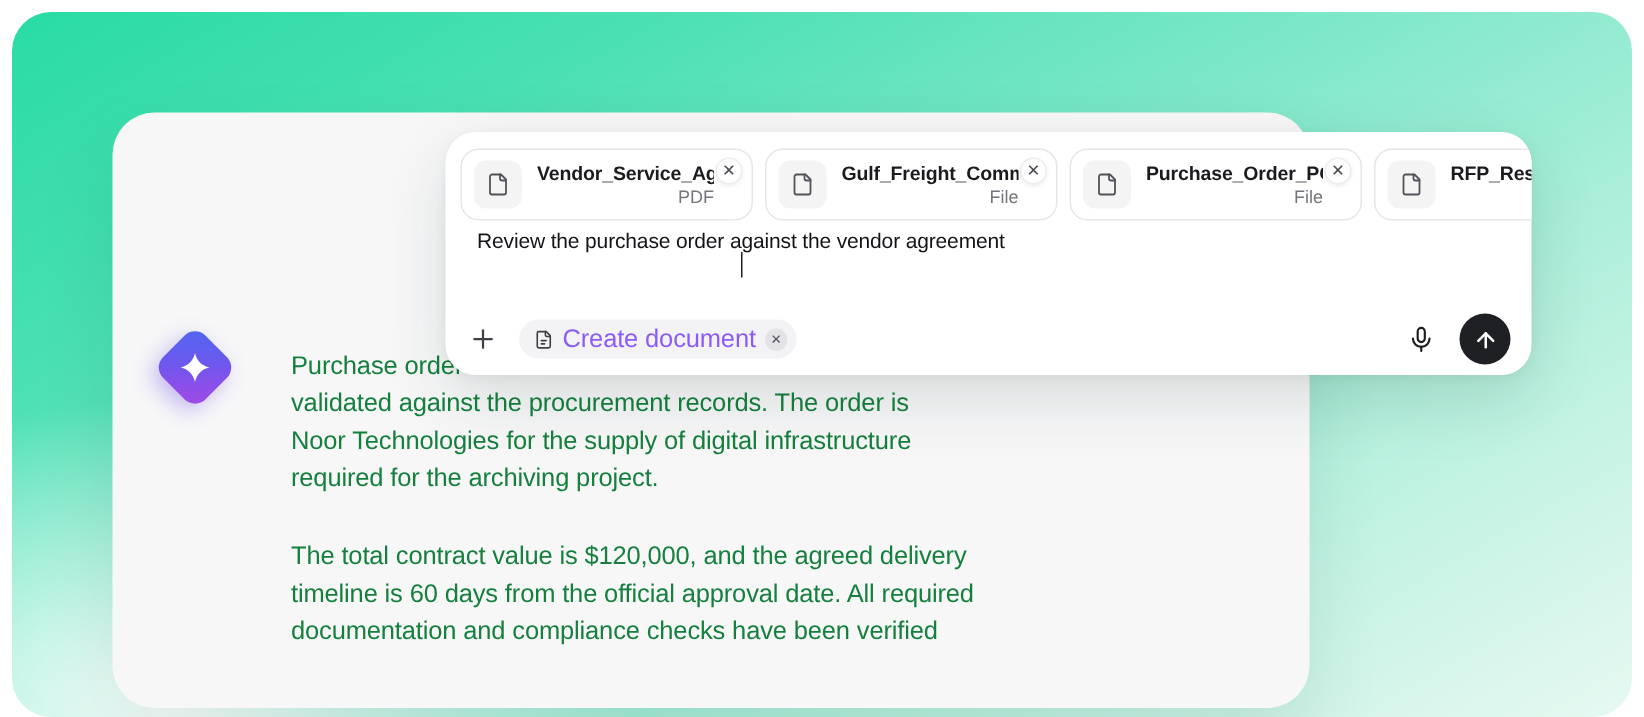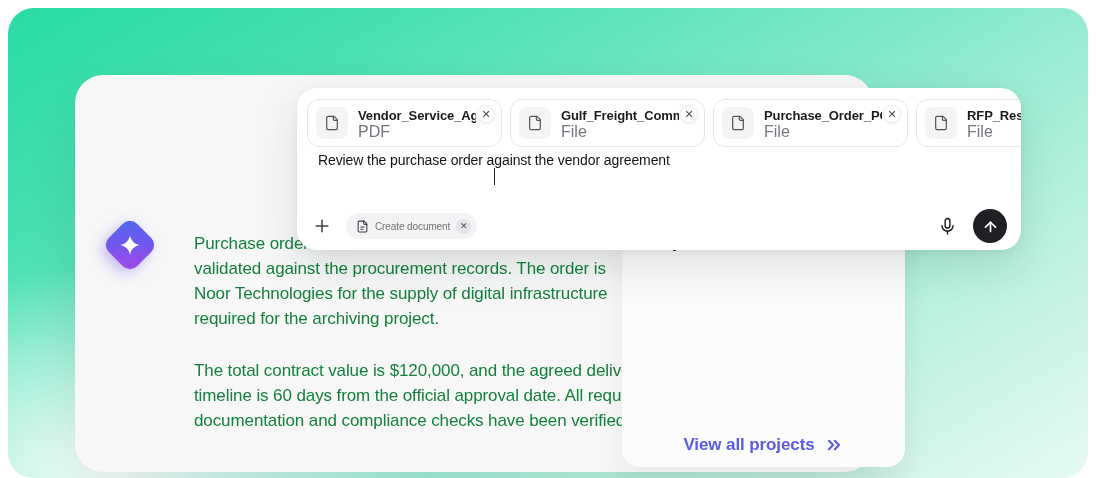--- a/index.html
+++ b/index.html
@@ -51,36 +51,36 @@
   .chips { position:absolute; left:10px; top:11px; display:flex; gap:8px; }
   .chip { position:relative; flex:0 0 195px; width:195px; height:48px; background:#fff;
     border:1px solid #e6e6ea; border-radius:12px; display:flex; align-items:center;
     padding:0 8px; cursor:pointer; }
   .chip-iconbox { width:32px; height:32px; border-radius:8px; background:#f4f4f5;
     display:flex; align-items:center; justify-content:center; margin-right:10px; flex:0 0 auto;
     color:#52525b; }
   .chip-text { min-width:0; }
   .chip-name { font-size:13px; line-height:16px; font-weight:600; color:#1b1b1f;
     white-space:nowrap; overflow:hidden; max-width:118px; letter-spacing:-.1px; }
-  .chip-sub { font-size:16px; line-height:15px; color:#75757e; }
+  .chip-sub { font-size:12px; line-height:15px; color:#75757e;text-align:right; }
   .chip-close { position:absolute; top:5px; right:6px; width:18px; height:18px; border-radius:50%;
     background:#fff; border:1px solid #ededf0; box-shadow:0 1px 3px rgba(0,0,0,.08);
     display:flex; align-items:center; justify-content:center; font-size:11px; line-height:1;
     color:#4b4b52; cursor:pointer; padding:0; }
   .prompt { position:absolute; left:21px; top:64px; display:flex; align-items:center;
     font-size:14px; color:#141418; letter-spacing:-.1px;flex-direction:column; }
   .caret { width:1.5px; height:17px; background:#1f1f24; margin-left:1px; }
   .composer-bottom { position:absolute; left:13px; right:14px; bottom:6px; height:36px;
     display:flex; align-items:center; }
   .btn-plain { background:none; border:none; cursor:pointer; display:flex; align-items:center;
     justify-content:center; color:#3f3f46; padding:0; }
   .add-btn { width:24px; height:24px; margin-right:12px; }
   .tool-pill { height:26px; border-radius:13px; background:#f3f3f5; display:flex;
     align-items:center; gap:6px; padding:0 6px 0 10px; border:none; cursor:pointer; }
-  .tool-pill-label { font-size:10px; color:#737373; font-weight:500; letter-spacing:-.1px; }
+  .tool-pill-label { font-size:17px; color:#8b5cf6; font-weight:500; letter-spacing:-.1px; }
   .tool-pill-close { width:15px; height:15px; border-radius:50%; background:#e3e3e7;
     display:flex; align-items:center; justify-content:center; font-size:9px; color:#52525b;
     border:none; cursor:pointer; padding:0; }
   .spacer { flex:1; }
   .mic-btn { width:24px; height:24px; margin-right:14px; color:#1c1c1f; }
   .send-btn { width:34px; height:34px; border-radius:50%; background:#1f2023; border:none;
     display:flex; align-items:center; justify-content:center; cursor:pointer;
     color:#ffffff; }
 </style>
 </head>
@@ -101,37 +101,20 @@
   </div>
 
   <div class="msg p1">Purchase order
 validated against the procurement records. The order is
 Noor Technologies for the supply of digital infrastructure
 required for the archiving project.</div>
   <div class="msg p2">The total contract value is $120,000, and the agreed delivery
 timeline is 60 days from the official approval date. All required
 documentation and compliance checks have been verified</div>
 
-  <div class="projects">
-    <div class="projects-heading">Projects</div>
-    <button class="projects-add btn-plain">
-      <svg width="16" height="16" viewBox="0 0 24 24" fill="none" stroke="currentColor" stroke-width="2" stroke-linecap="round">
-          <line x1="12" y1="5" x2="12" y2="19"></line>
-          <line x1="5" y1="12" x2="19" y2="12"></line>
-        </svg>
-    </button>
-
-    <button class="view-all">
-      <span>View all projects</span>
-      <svg width="20" height="20" viewBox="0 0 24 24" fill="none" stroke="currentColor" stroke-width="2.6" stroke-linecap="round" stroke-linejoin="round">
-          <path d="m6 17 5-5-5-5"></path>
-          <path d="m13 17 5-5-5-5"></path>
-        </svg>
-    </button>
-  </div>
 
   <div class="composer">
     <div class="chips">
 
       <div class="chip">
         <div class="chip-iconbox">
           <svg width="16" height="16" viewBox="0 0 24 24" fill="none" stroke="currentColor" stroke-width="1.8" stroke-linecap="round" stroke-linejoin="round">
               <path d="M15 2H6a2 2 0 0 0-2 2v16a2 2 0 0 0 2 2h12a2 2 0 0 0 2-2V7Z"></path>
               <path d="M14 2v4a2 2 0 0 0 2 2h4"></path>
             </svg>

